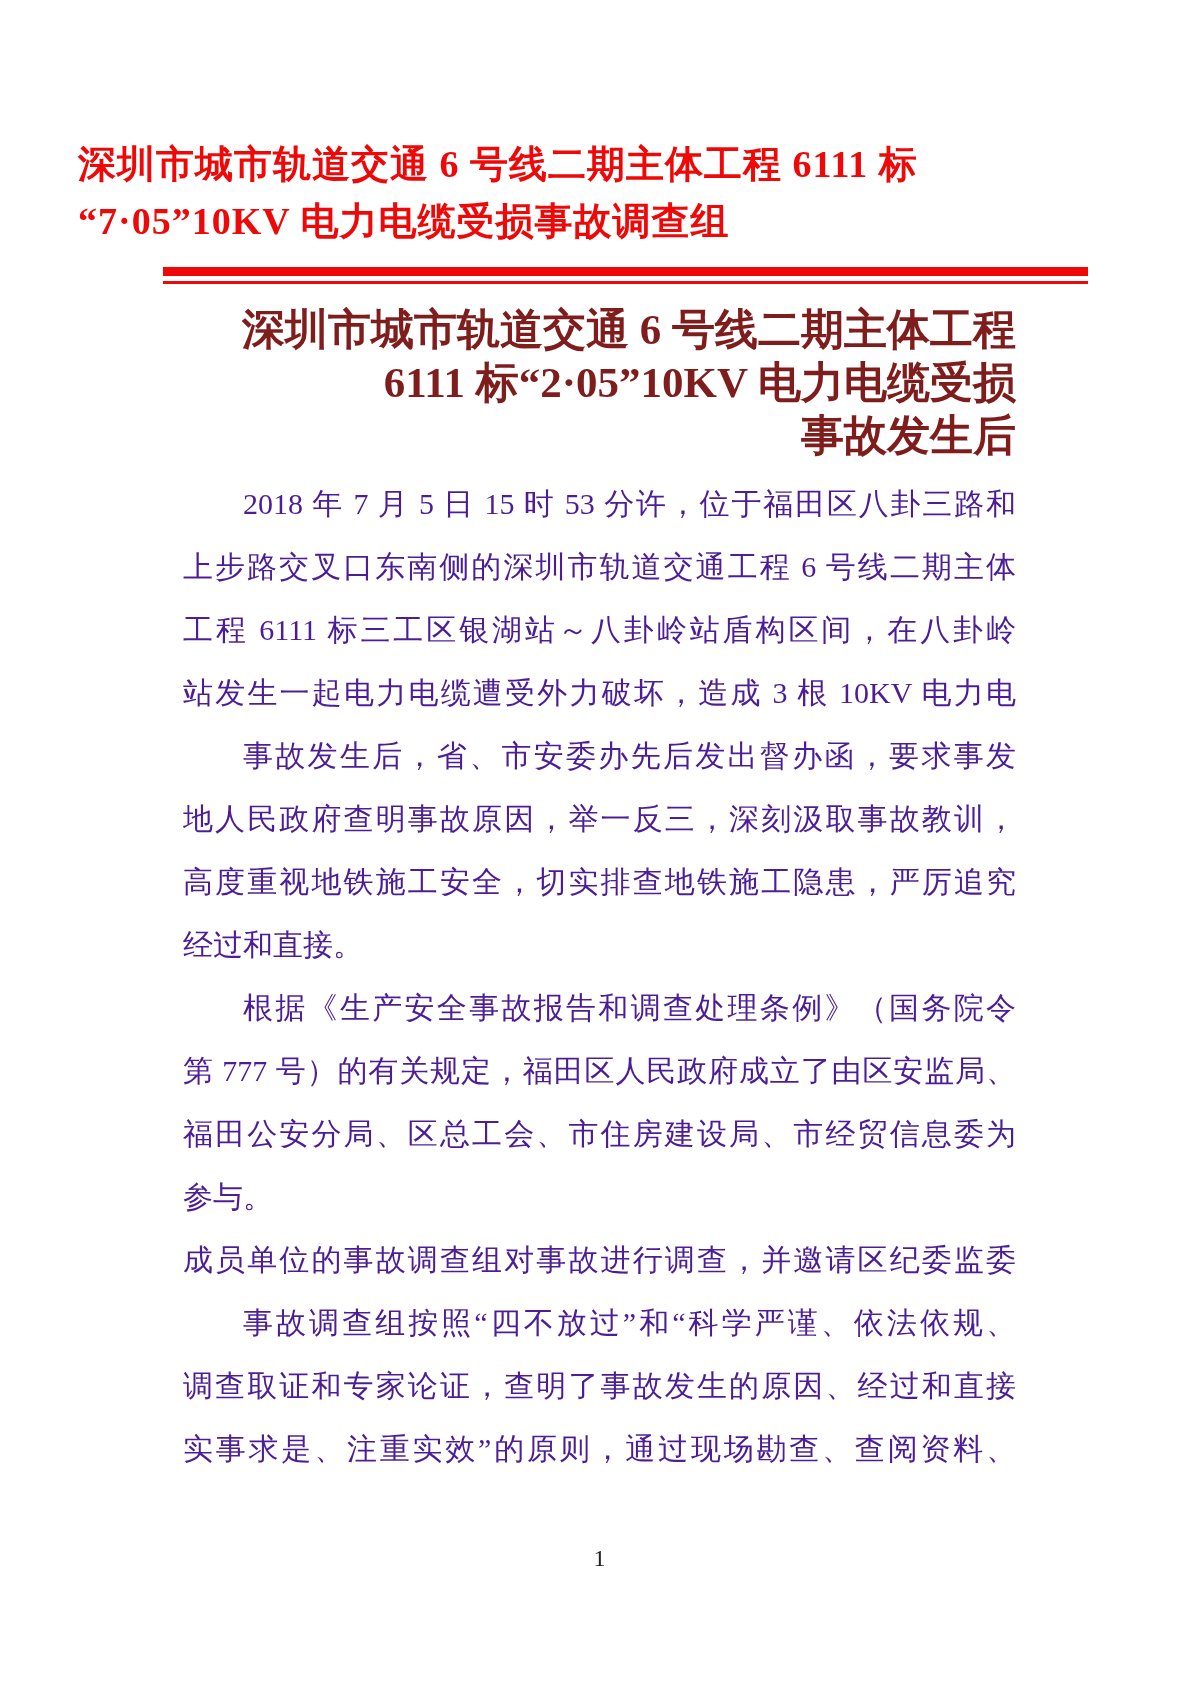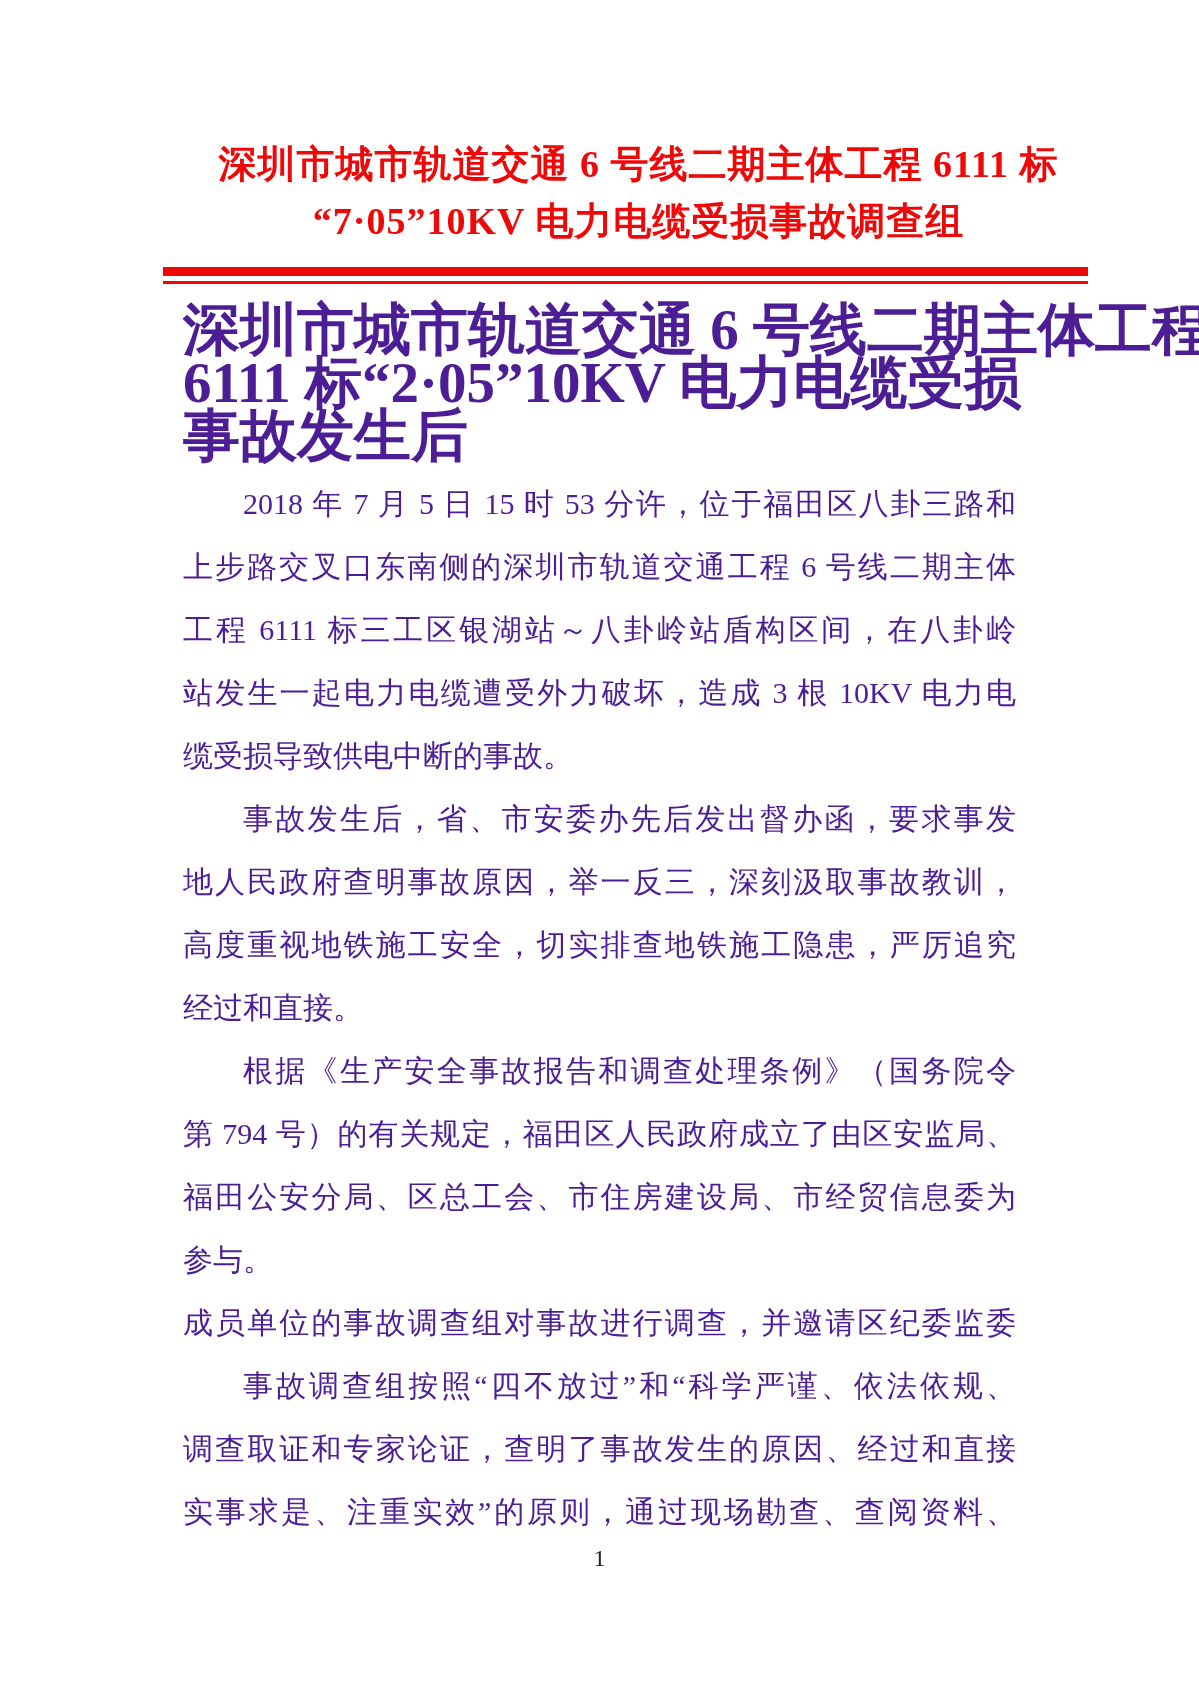--- a/index.html
+++ b/index.html
@@ -14,21 +14,20 @@
   }
 
   
   .letterhead {
     position: absolute;
     top: 136px;
     left: 0;
     width: 1199px;
     box-sizing: border-box;
     padding-left: 78px;
-    text-align: center;
     color: #ee0808;
     font-weight: 900;
     font-size: 38px;
     line-height: 57px;
     letter-spacing: 1px;
     white-space: nowrap;
   }
 
   
   .rule-thick {
@@ -47,24 +46,24 @@
     height: 3px;
     background: #ee0808;
   }
 
   
   .doc-title {
     position: absolute;
     top: 303px;
     left: 183px;
     width: 833px;
-    text-align: left;
-    color: #4c1d95;
+    text-align: right;
+    color: #7f1d1d;
     font-weight: 700;
-    font-size: 57px;
+    font-size: 43px;
     line-height: 53px;
     white-space: nowrap;
   }
 
   
   .body-text {
     position: absolute;
     top: 472px;
     left: 183px;
     width: 833px;
@@ -110,27 +109,26 @@
     <div>深圳市城市轨道交通 6 号线二期主体工程</div>
     <div>6111 标“2·05”10KV 电力电缆受损</div>
     <div>事故发生后</div>
   </div>
 
   <div class="body-text">
     <div class="body-line indent">2018 年 7 月 5 日 15 时 53 分许，位于福田区八卦三路和</div>
     <div class="body-line">上步路交叉口东南侧的深圳市轨道交通工程 6 号线二期主体</div>
     <div class="body-line">工程 6111 标三工区银湖站～八卦岭站盾构区间，在八卦岭</div>
     <div class="body-line">站发生一起电力电缆遭受外力破坏，造成 3 根 10KV 电力电</div>
-    <div class="body-line end">缆受损导致供电中断的事故。</div>
     <div class="body-line indent">事故发生后，省、市安委办先后发出督办函，要求事发</div>
     <div class="body-line">地人民政府查明事故原因，举一反三，深刻汲取事故教训，</div>
     <div class="body-line">高度重视地铁施工安全，切实排查地铁施工隐患，严厉追究</div>
     <div class="body-line end">经过和直接。</div>
     <div class="body-line indent">根据《生产安全事故报告和调查处理条例》（国务院令</div>
-    <div class="body-line">第 794 号）的有关规定，福田区人民政府成立了由区安监局、</div>
+    <div class="body-line">第 777 号）的有关规定，福田区人民政府成立了由区安监局、</div>
     <div class="body-line">福田公安分局、区总工会、市住房建设局、市经贸信息委为</div>
     <div class="body-line end">参与。</div>
     <div class="body-line">成员单位的事故调查组对事故进行调查，并邀请区纪委监委</div>
     <div class="body-line indent">事故调查组按照“四不放过”和“科学严谨、依法依规、</div>
     <div class="body-line">调查取证和专家论证，查明了事故发生的原因、经过和直接</div>
     <div class="body-line">实事求是、注重实效”的原则，通过现场勘查、查阅资料、</div>
   </div>
 
   <div class="page-num">1</div>
 

